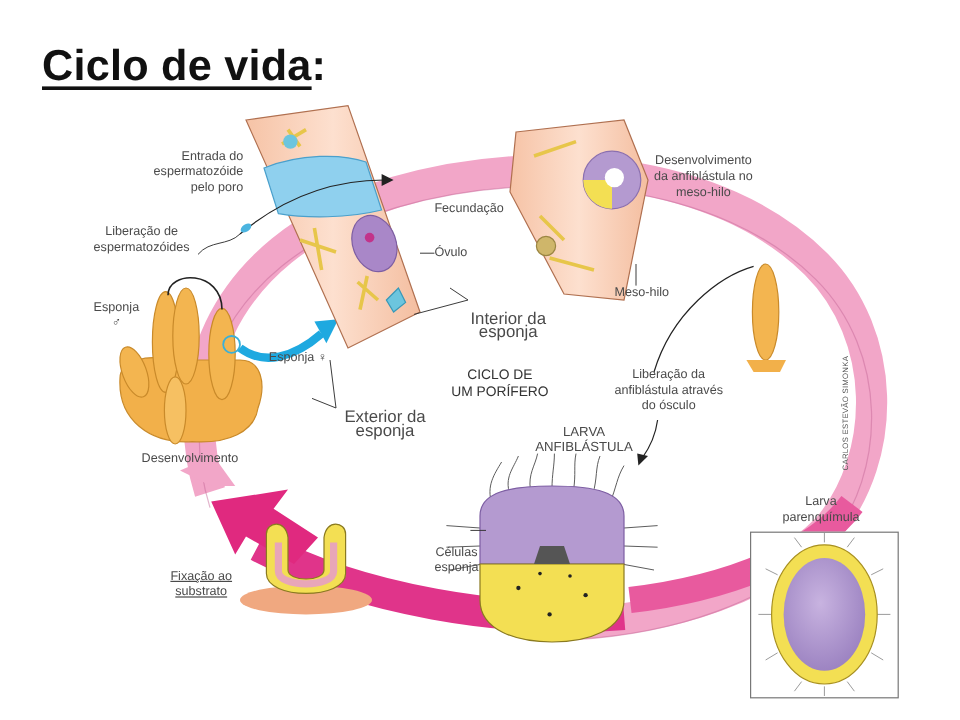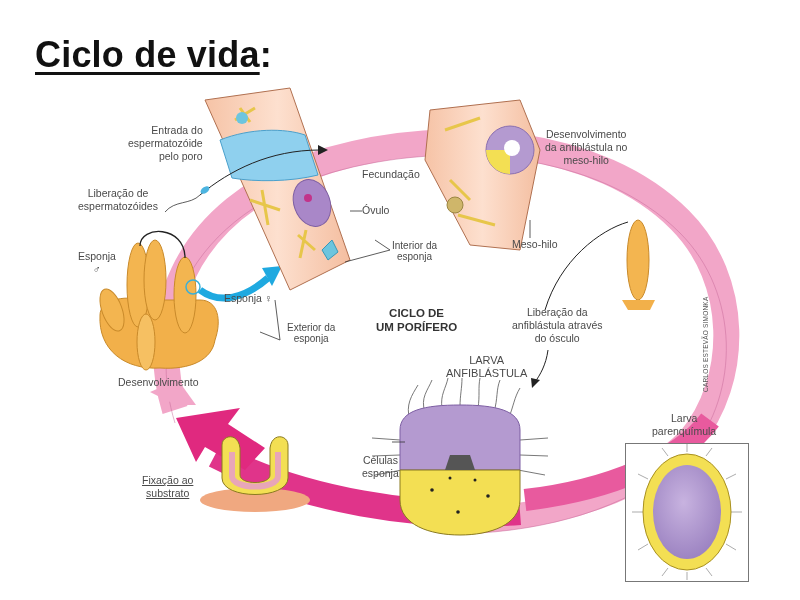--- a/index.html
+++ b/index.html
@@ -1,22 +1,22 @@
 <!DOCTYPE html>
 <html><head>
 <meta charset="utf-8">
 <style>
   html, body { margin:0; padding:0; background:#ffffff; }
   body { width:800px; height:600px; position:relative; overflow:hidden; font-family:"Liberation Sans", sans-serif; }
   .title { position:absolute; left:35px; top:34px; font-size:36px; font-weight:bold; color:#111; letter-spacing:0.2px; }
   .title .u { text-decoration:underline; text-decoration-thickness:3px; text-underline-offset:5px; }
   svg.diagram { position:absolute; left:0; top:0; }
   .lbl { position:absolute; font-size:10.5px; color:#4a4a4a; text-align:center; line-height:13px; white-space:nowrap; }
-  .lbl.small { font-size:10px; line-height:11px; }
-  .lbl.bold { font-weight:bold; font-size:11.5px; color:#333; line-height:14px; }
+  .lbl.small { font-size:14px; line-height:11px;margin-top:20px; }
+  .lbl.bold { font-weight:normal; font-size:11.5px; color:#333; line-height:14px; }
   .credit { position:absolute; left:702px; top:392px; font-size:6.5px; color:#555; transform:rotate(-90deg); transform-origin:left top; white-space:nowrap; letter-spacing:0.2px; }
   .inset { position:absolute; left:625px; top:443px; width:122px; height:137px; border:1px solid #777; background:#fff; }
 </style>
 </head>
 <body>
 
 <div class="title"><span class="u">Ciclo de vida</span><span>:</span></div>
 
 <svg class="diagram" width="800" height="600" viewBox="0 0 800 600">
   <defs>

